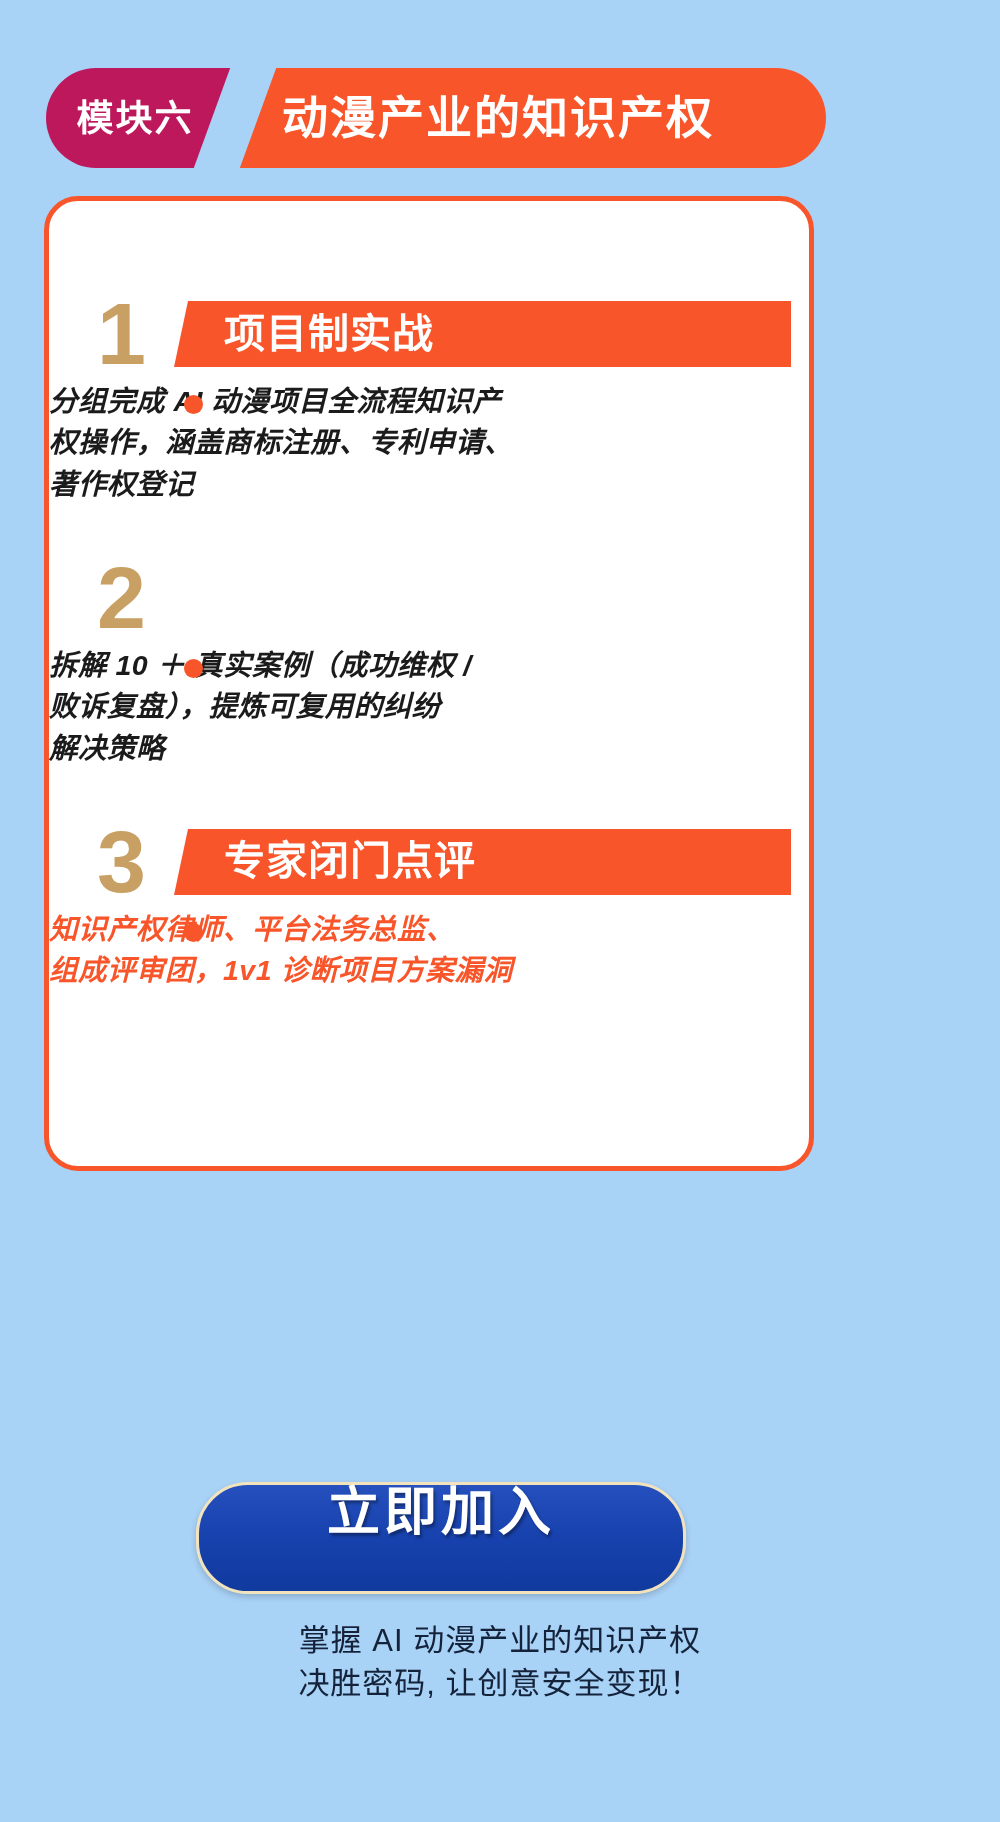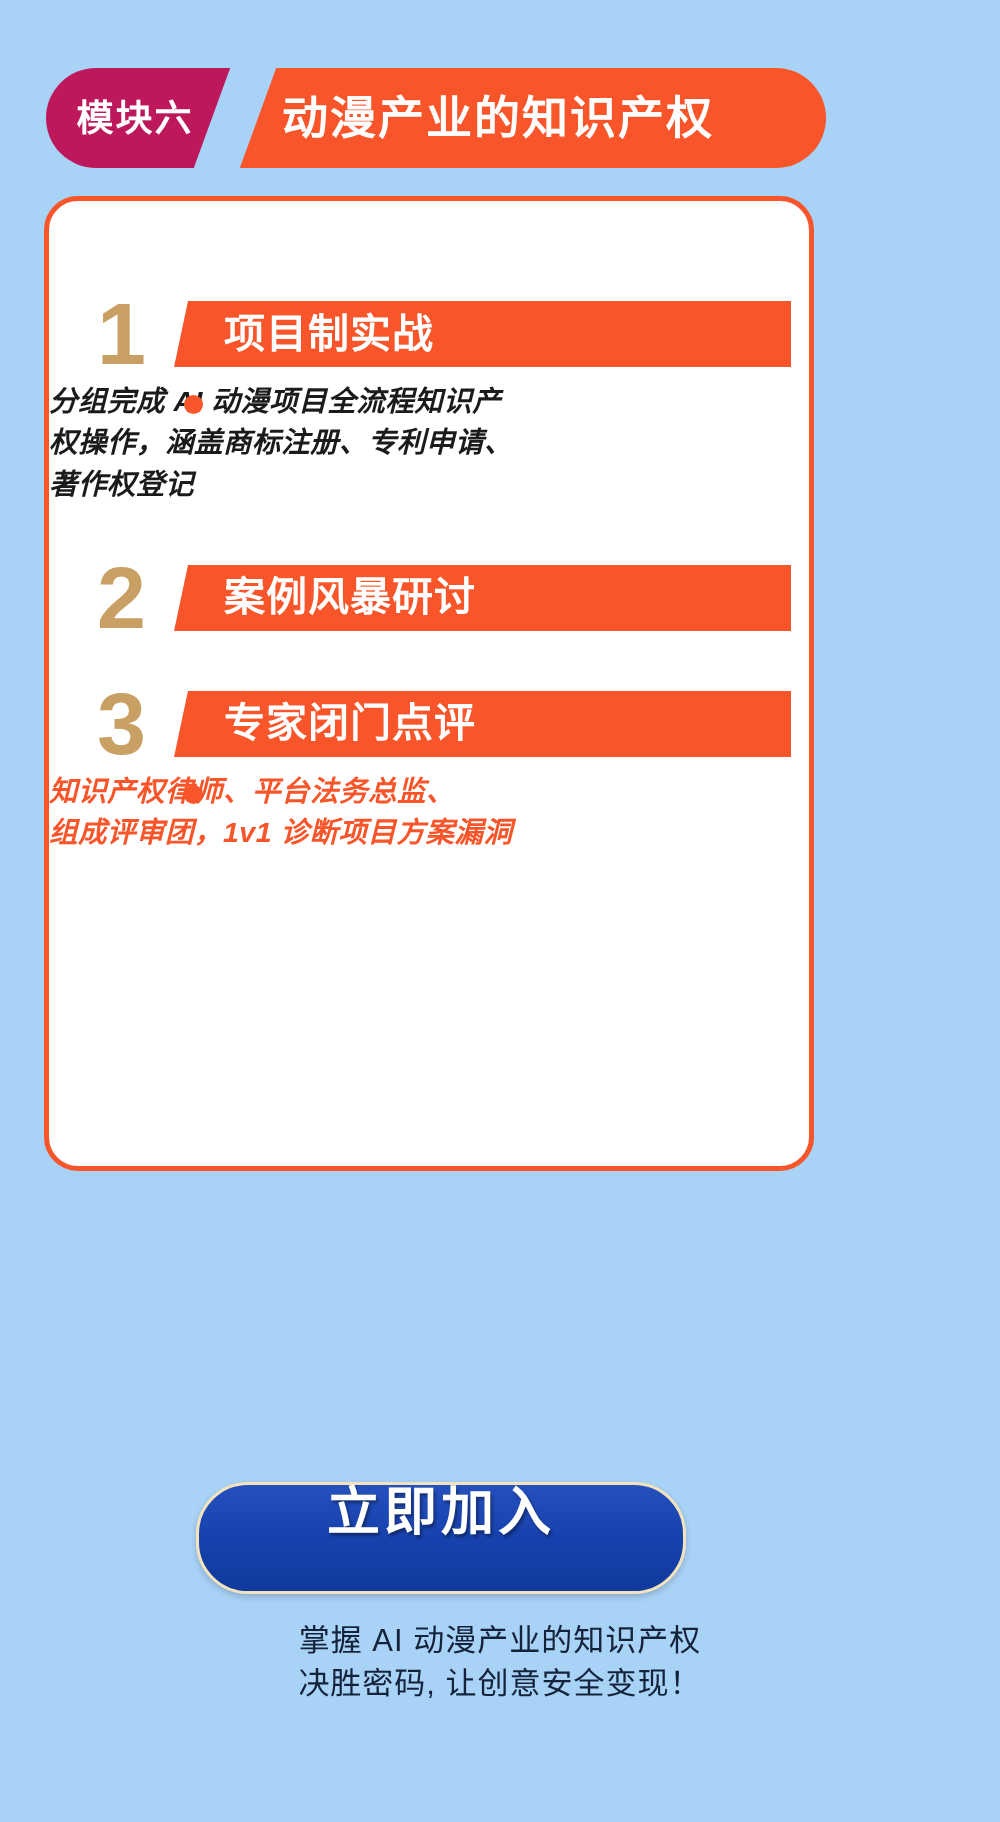--- a/index.html
+++ b/index.html
@@ -204,23 +204,26 @@
         <span class="bullet-dot"></span>
         <div class="sec-text">分组完成 AI 动漫项目全流程知识产
 权操作，涵盖商标注册、专利申请、
 著作权登记</div>
       </div>
     </div>
 
     <div class="section">
       <div class="sec-headrow">
         <span class="sec-number">2</span>
-        <div class="sec-bar">
-          <span class="sec-bar-title">案例风暴研讨</span>
-        </div>
+      </div>
+      <div class="sec-body">
+        <span class="bullet-dot"></span>
+        <div class="sec-text">拆解 10 ＋ 真实案例（成功维权 /
+败诉复盘），提炼可复用的纠纷
+解决策略</div>
       </div>
     </div>
 
     <div class="section">
       <div class="sec-headrow">
         <span class="sec-number">3</span>
         <div class="sec-bar">
           <span class="sec-bar-title">专家闭门点评</span>
         </div>
       </div>

